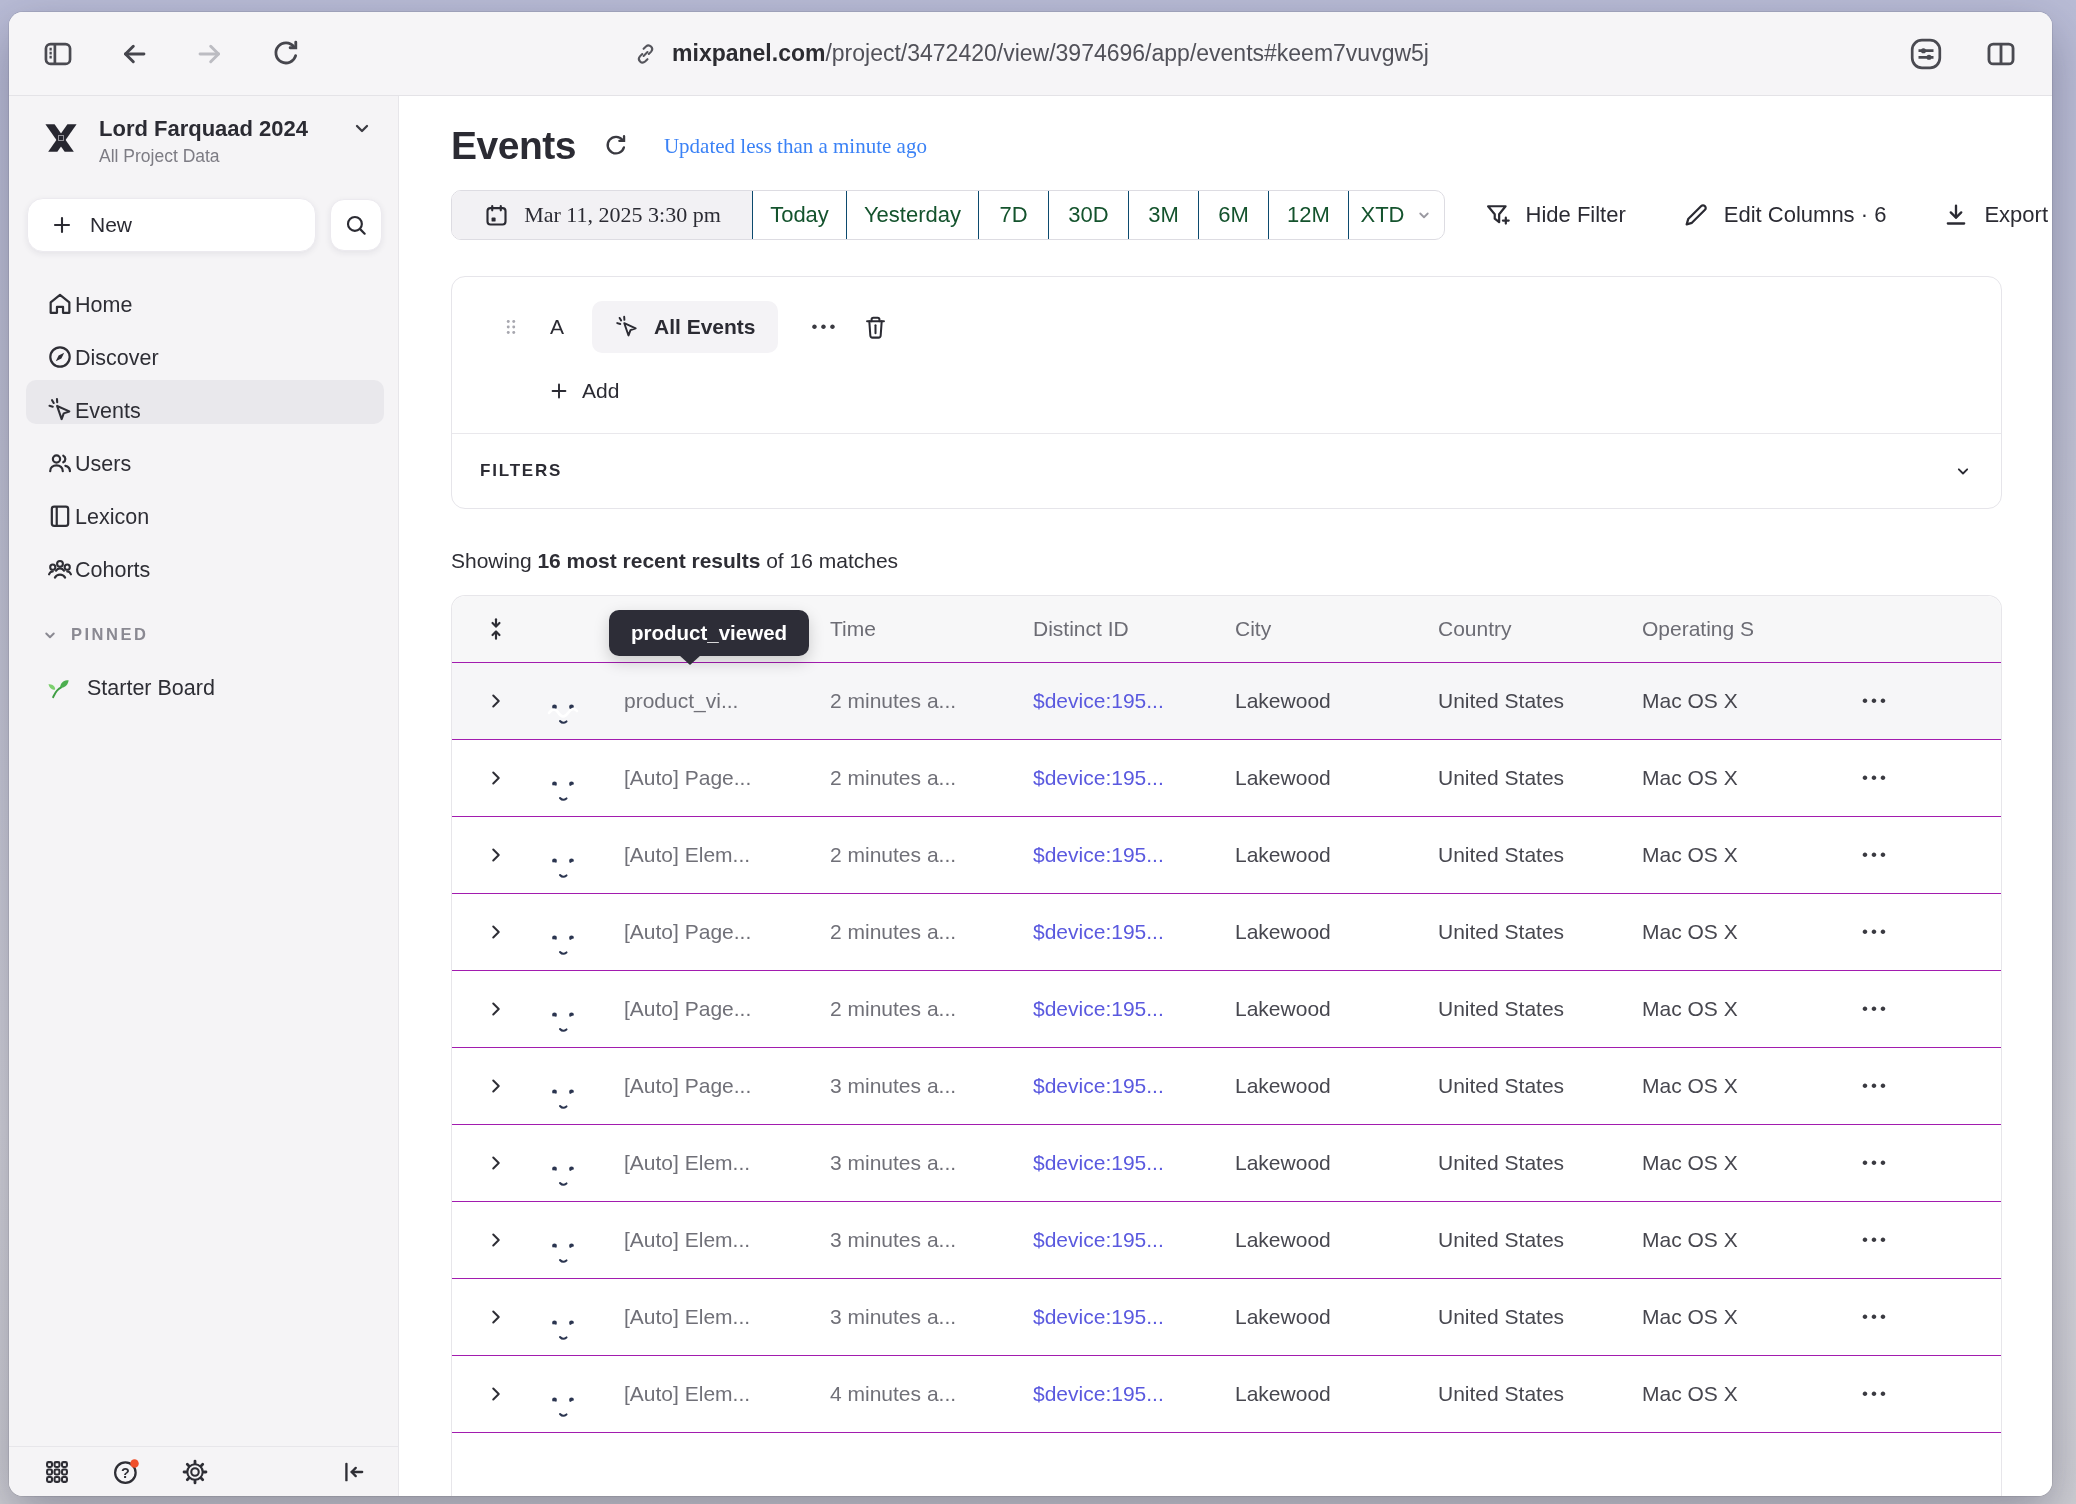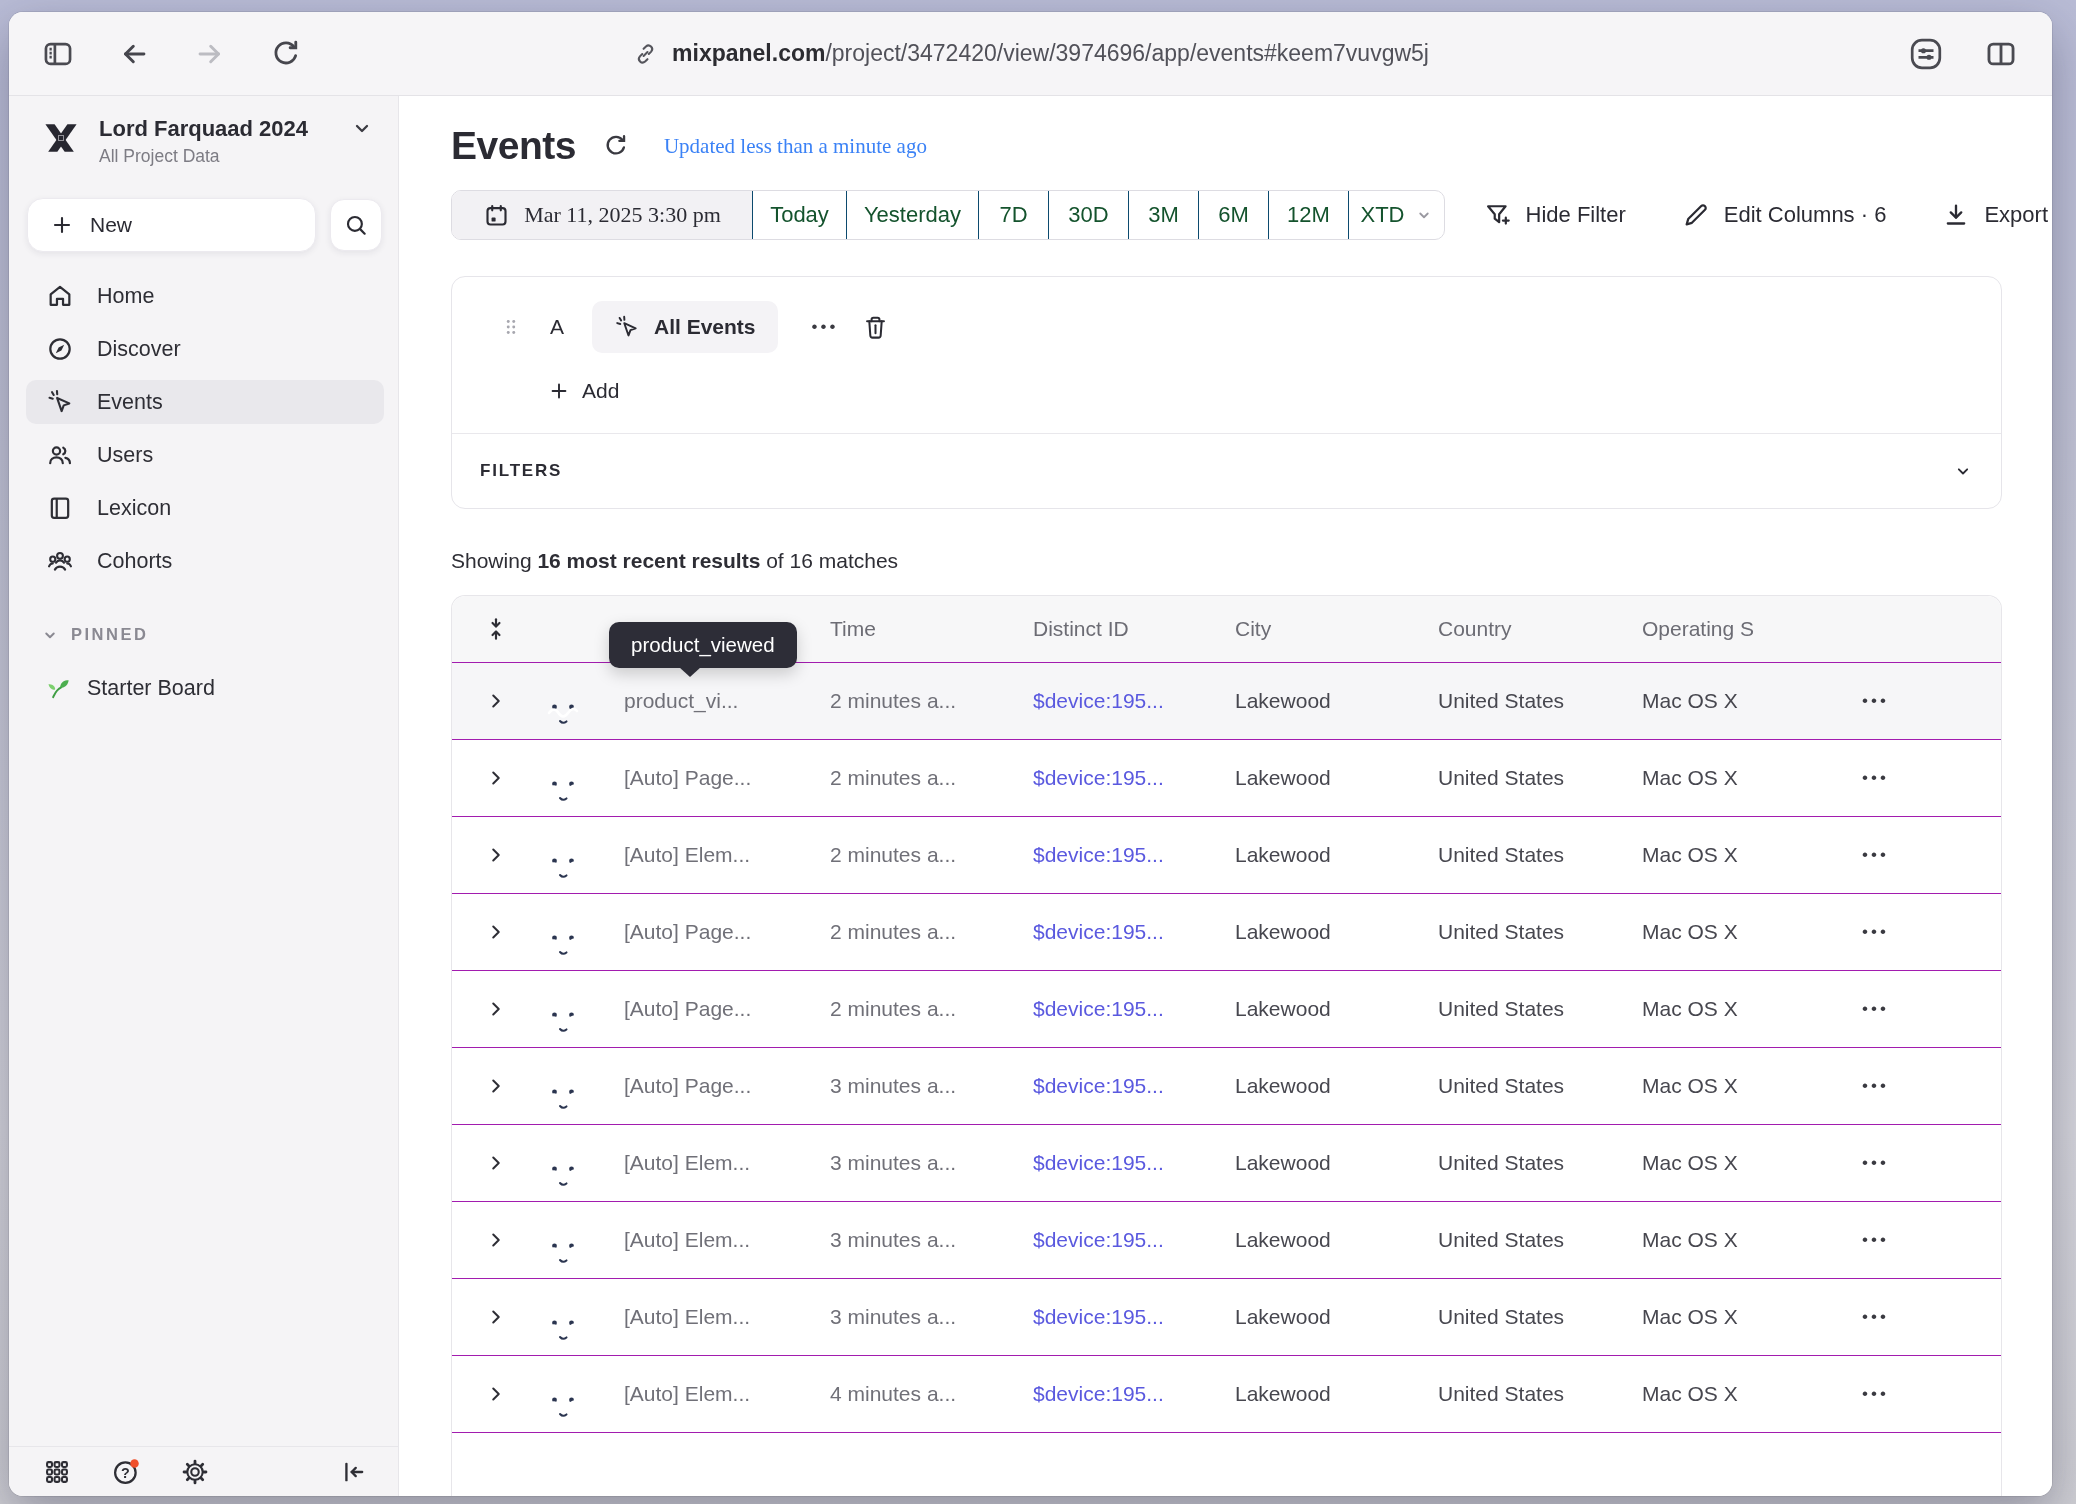--- a/index.html
+++ b/index.html
@@ -49,21 +49,21 @@
     font-size:21px; font-weight:500; color:#2b2b33; cursor:pointer;
   }
   .search-btn {
     width:52px; height:52px; background:#fff; border:1px solid #eceaef; border-radius:14px;
     box-shadow:0 2px 6px rgba(40,40,60,.08);
     display:flex; align-items:center; justify-content:center; cursor:pointer;
   }
   .nav { margin-top:22px; }
   .nav-item {
     height:44px; margin:0 14px 9px 17px; border-radius:10px;
-    display:flex; align-items:center; gap:22px; padding-left:19px;
+    display:flex; align-items:flex-end; padding-left:19px;
     font-size:21.5px; color:#2e2e35; cursor:pointer;
   }
   .nav-item.active { background:#e9e8ec; }
   .nav-icon { width:30px; display:flex; justify-content:center; }
   .pinned-head {
     margin:42px 0 0 32px; display:flex; align-items:center; gap:12px;
     font-size:16.5px; font-weight:700; letter-spacing:2.5px; color:#8a8992; cursor:pointer;
   }
   .pinned-item {
     margin:22px 14px 0 17px; height:44px; border-radius:10px;
@@ -125,23 +125,23 @@
   .cell-id { color:#5a59df; cursor:pointer; }
   .cell-plain { color:#47474f; }
   .avatar { width:46px; height:46px; border-radius:50%; margin-left:4px; position:relative; }
   .av-lightblue { background:#a9d7f2; }
   .av-purple   { background:#c9a9f0; }
   .av-blue     { background:#58a6f0; }
   .av-red      { background:#f49a96; }
   .av-green    { background:#bcefa3; }
   .dots { color:#3a3a41; font-size:17px; letter-spacing:3px; margin-left:10px; cursor:pointer; white-space:nowrap; }
   .tooltip {
-    position:absolute; left:157px; top:26px; background:#2d2d37; color:#fff;
+    position:absolute; left:157px; top:14px; background:#2d2d37; color:#fff;
     border-radius:10px; padding:0 22px; height:46px; display:flex; align-items:center;
-    font-size:20.5px; font-weight:400; z-index:5; box-shadow:0 6px 16px rgba(0,0,0,.18);
+    font-size:20.5px; font-weight:700; z-index:5; box-shadow:0 6px 16px rgba(0,0,0,.18);
   }
   .tooltip:after {
     content:""; position:absolute; left:70px; bottom:-9px; width:0; height:0;
     border-left:11px solid transparent; border-right:11px solid transparent; border-top:10px solid #2d2d37;
   }
   svg { display:block; }
 </style>
 </head>
 <body>
 

